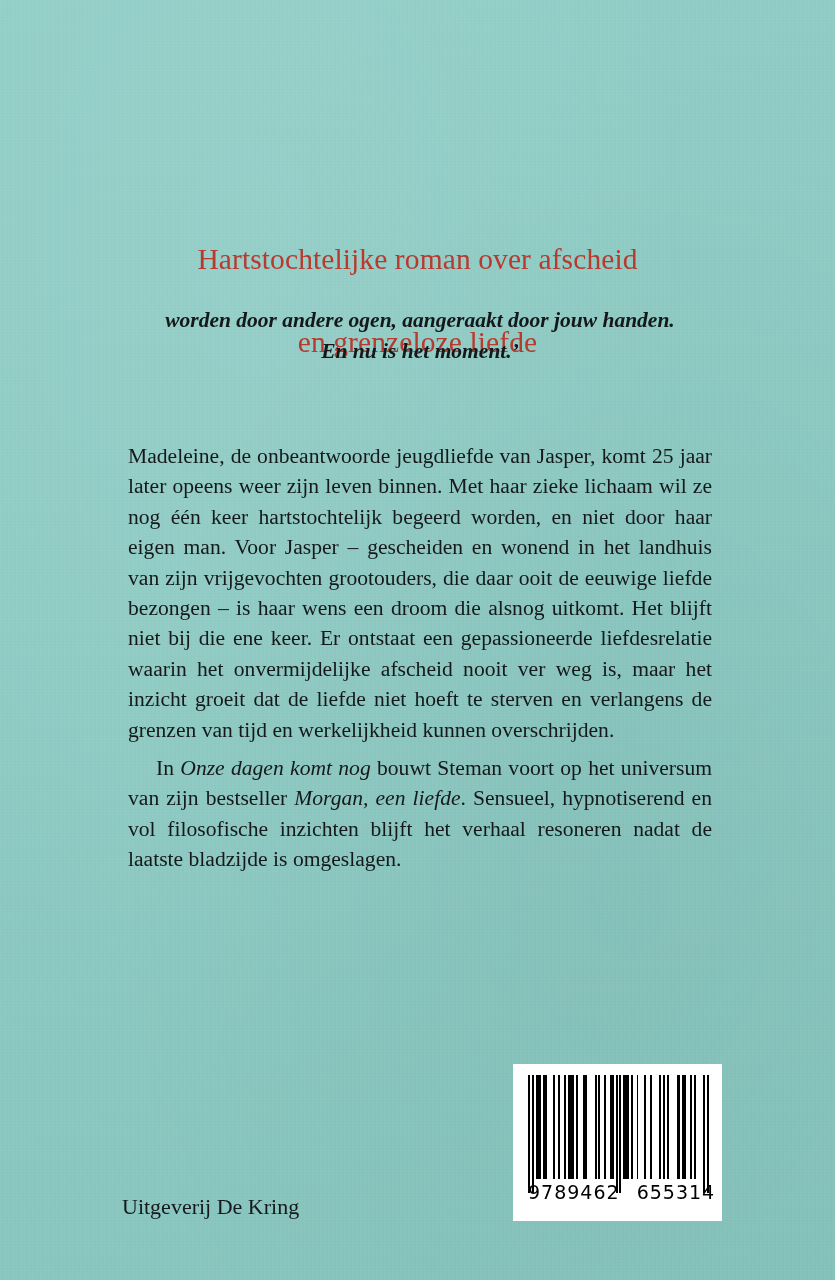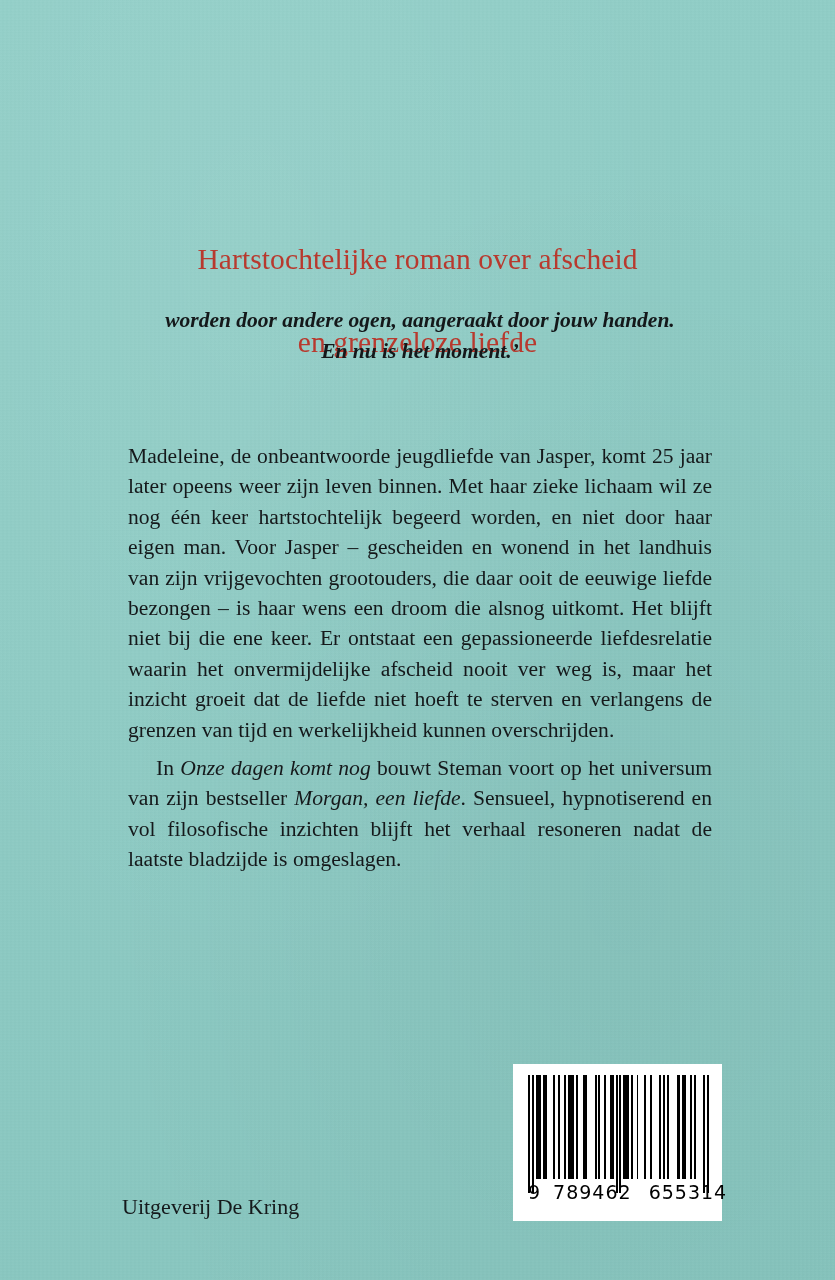--- a/index.html
+++ b/index.html
@@ -121,21 +121,21 @@
     top: 106px;
     height: 22px;
     font-family: "DejaVu Sans", sans-serif;
     font-size: 19px;
     letter-spacing: 1px;
     color: #000;
     display: flex;
     align-items: center;
   }
   .bc-digits .d-lead { margin-left: 0px; }
-  .bc-digits .d-left { margin-left: 12px; }
+  .bc-digits .d-left { }
   .bc-digits .d-right { margin-left: 17px; }
 </style>
 </head>
 <body>
 
 <div id="cover">
 
   <div id="grain"></div>
 
   <div class="headline">

